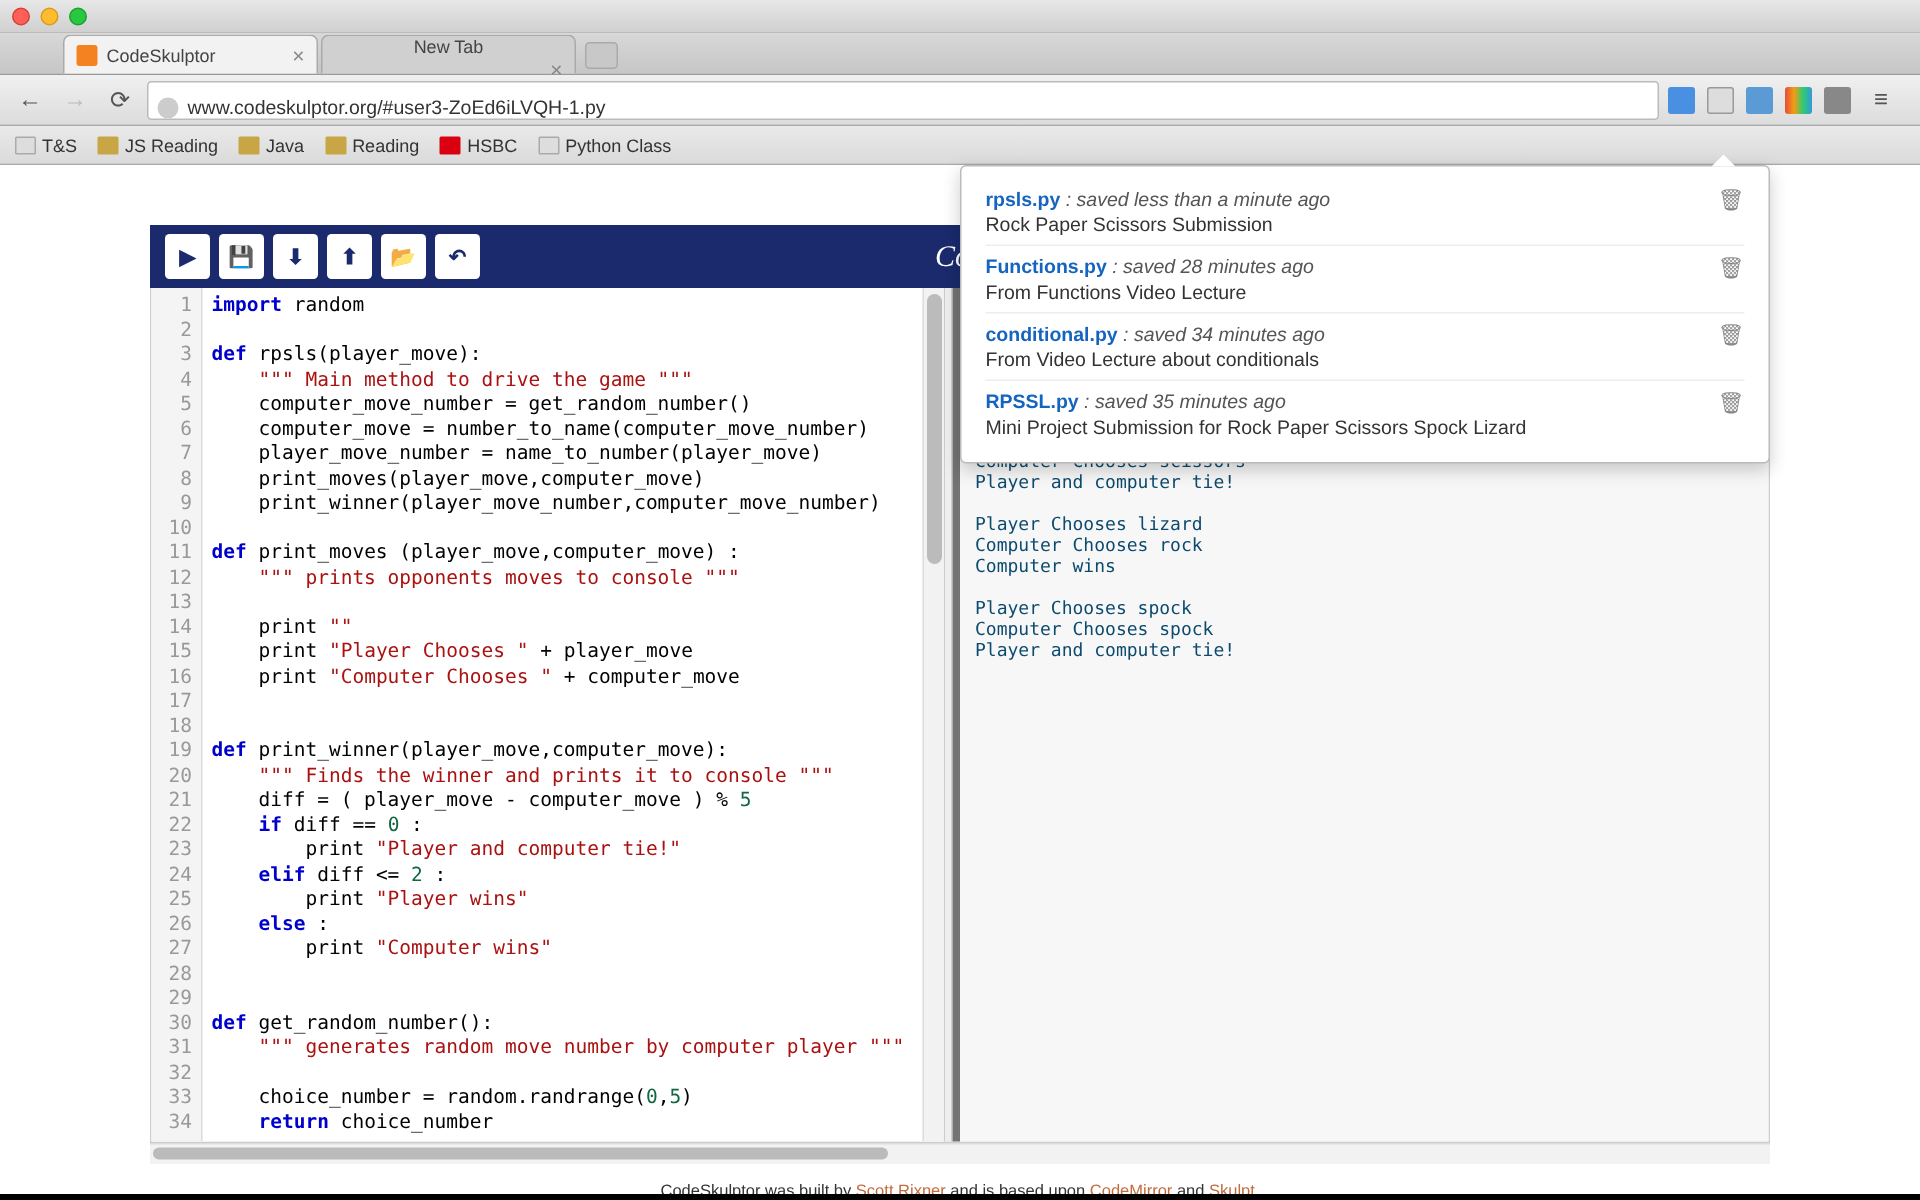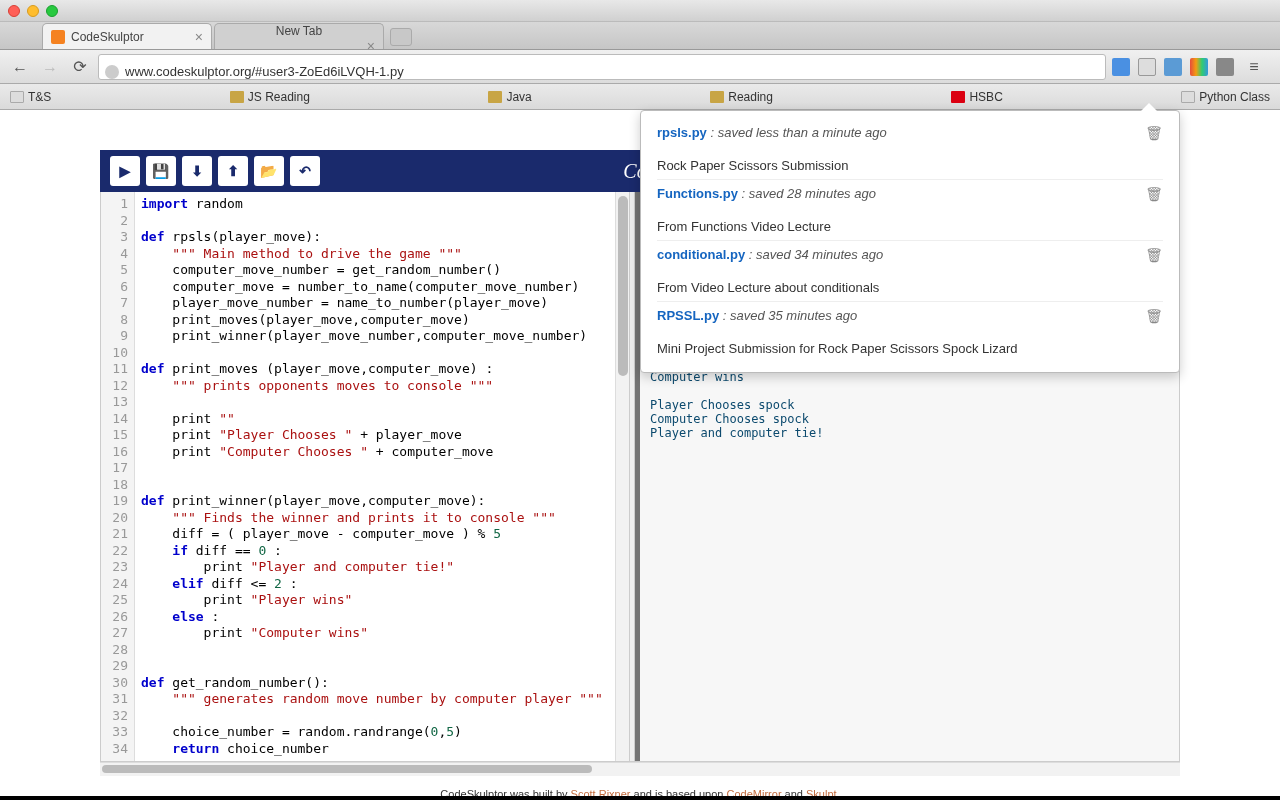--- a/index.html
+++ b/index.html
@@ -28,21 +28,21 @@
 .urlbar .globe { width: 14px; height: 14px; background: #ccc; border-radius: 50%; margin-right: 6px; }
 .ext-icons { display: flex; align-items: center; gap: 8px; padding-right: 6px; }
 .ext-icon { width: 18px; height: 18px; border-radius: 2px; }
 .ei1 { background: #4a90e2; }
 .ei2 { background: #ddd; border: 1px solid #999; }
 .ei3 { background: #5b9bd5; }
 .ei4 { background: linear-gradient(90deg, #e74c3c, #f39c12, #2ecc71, #3498db); }
 .ei5 { background: #888; }
 
 
-.bookbar { height: 26px; background: linear-gradient(#eaeaea, #dadada); border-bottom: 1px solid #aaa; display: flex; align-items: center; padding: 0 10px; gap: 14px; font-size: 12px; color: #333; justify-content: space-between; }
+.bookbar { height: 26px; background: linear-gradient(#eaeaea, #dadada); border-bottom: 1px solid #aaa; display: flex; align-items: center; padding: 0 10px; gap: 14px; font-size: 12px; color: #333; }
 .bm { display: flex; align-items: center; gap: 4px; cursor: pointer; }
 .bm-icon { width: 14px; height: 12px; background: #c8a545; border-radius: 1px; }
 .bm-icon.file { background: #ddd; border: 1px solid #aaa; }
 .bm-icon.hsbc { background: #db0011; border-radius: 1px; }
 
 
 .content { position: relative; height: 690px; background: #fff; }
 
 
 .cs-wrap { width: 1080px; margin: 0 auto; padding-top: 40px; }
@@ -72,21 +72,21 @@
 .doc { color: #aa1111; }
 .num { color: #116644; }
 
 
 .ext-popup { position: absolute; top: 0px; right: 100px; width: 540px; background: #fff; border: 1px solid #bbb; border-radius: 4px; box-shadow: 0 4px 12px rgba(0,0,0,.2); padding: 8px 16px 10px; z-index: 50; }
 .ext-popup::after { content: ""; position: absolute; top: -8px; right: 22px; width: 0; height: 0; border-left: 8px solid transparent; border-right: 8px solid transparent; border-bottom: 8px solid #fff; }
 .popup-item { padding: 6px 0; border-bottom: 1px solid #eee; position: relative; font-size: 13px; }
 .popup-item:last-child { border-bottom: none; }
 .popup-title { color: #1565c0; font-weight: bold; display: inline; }
 .popup-time { color: #555; font-style: italic; }
-.popup-desc { color: #333; margin-top: 18px; }
+.popup-desc { color: #333; margin-top: 2px; }
 .popup-trash { position: absolute; right: 0; top: 6px; color: #888; cursor: pointer; font-size: 14px; }
 
 
 .bottom-bar { position: absolute; bottom: 0; left: 0; right: 0; height: 4px; background: #000; }
 </style>
 </head>
 <body>
 
 <div class="mac-titlebar">
   <div class="traffic-light tl-red"></div>

